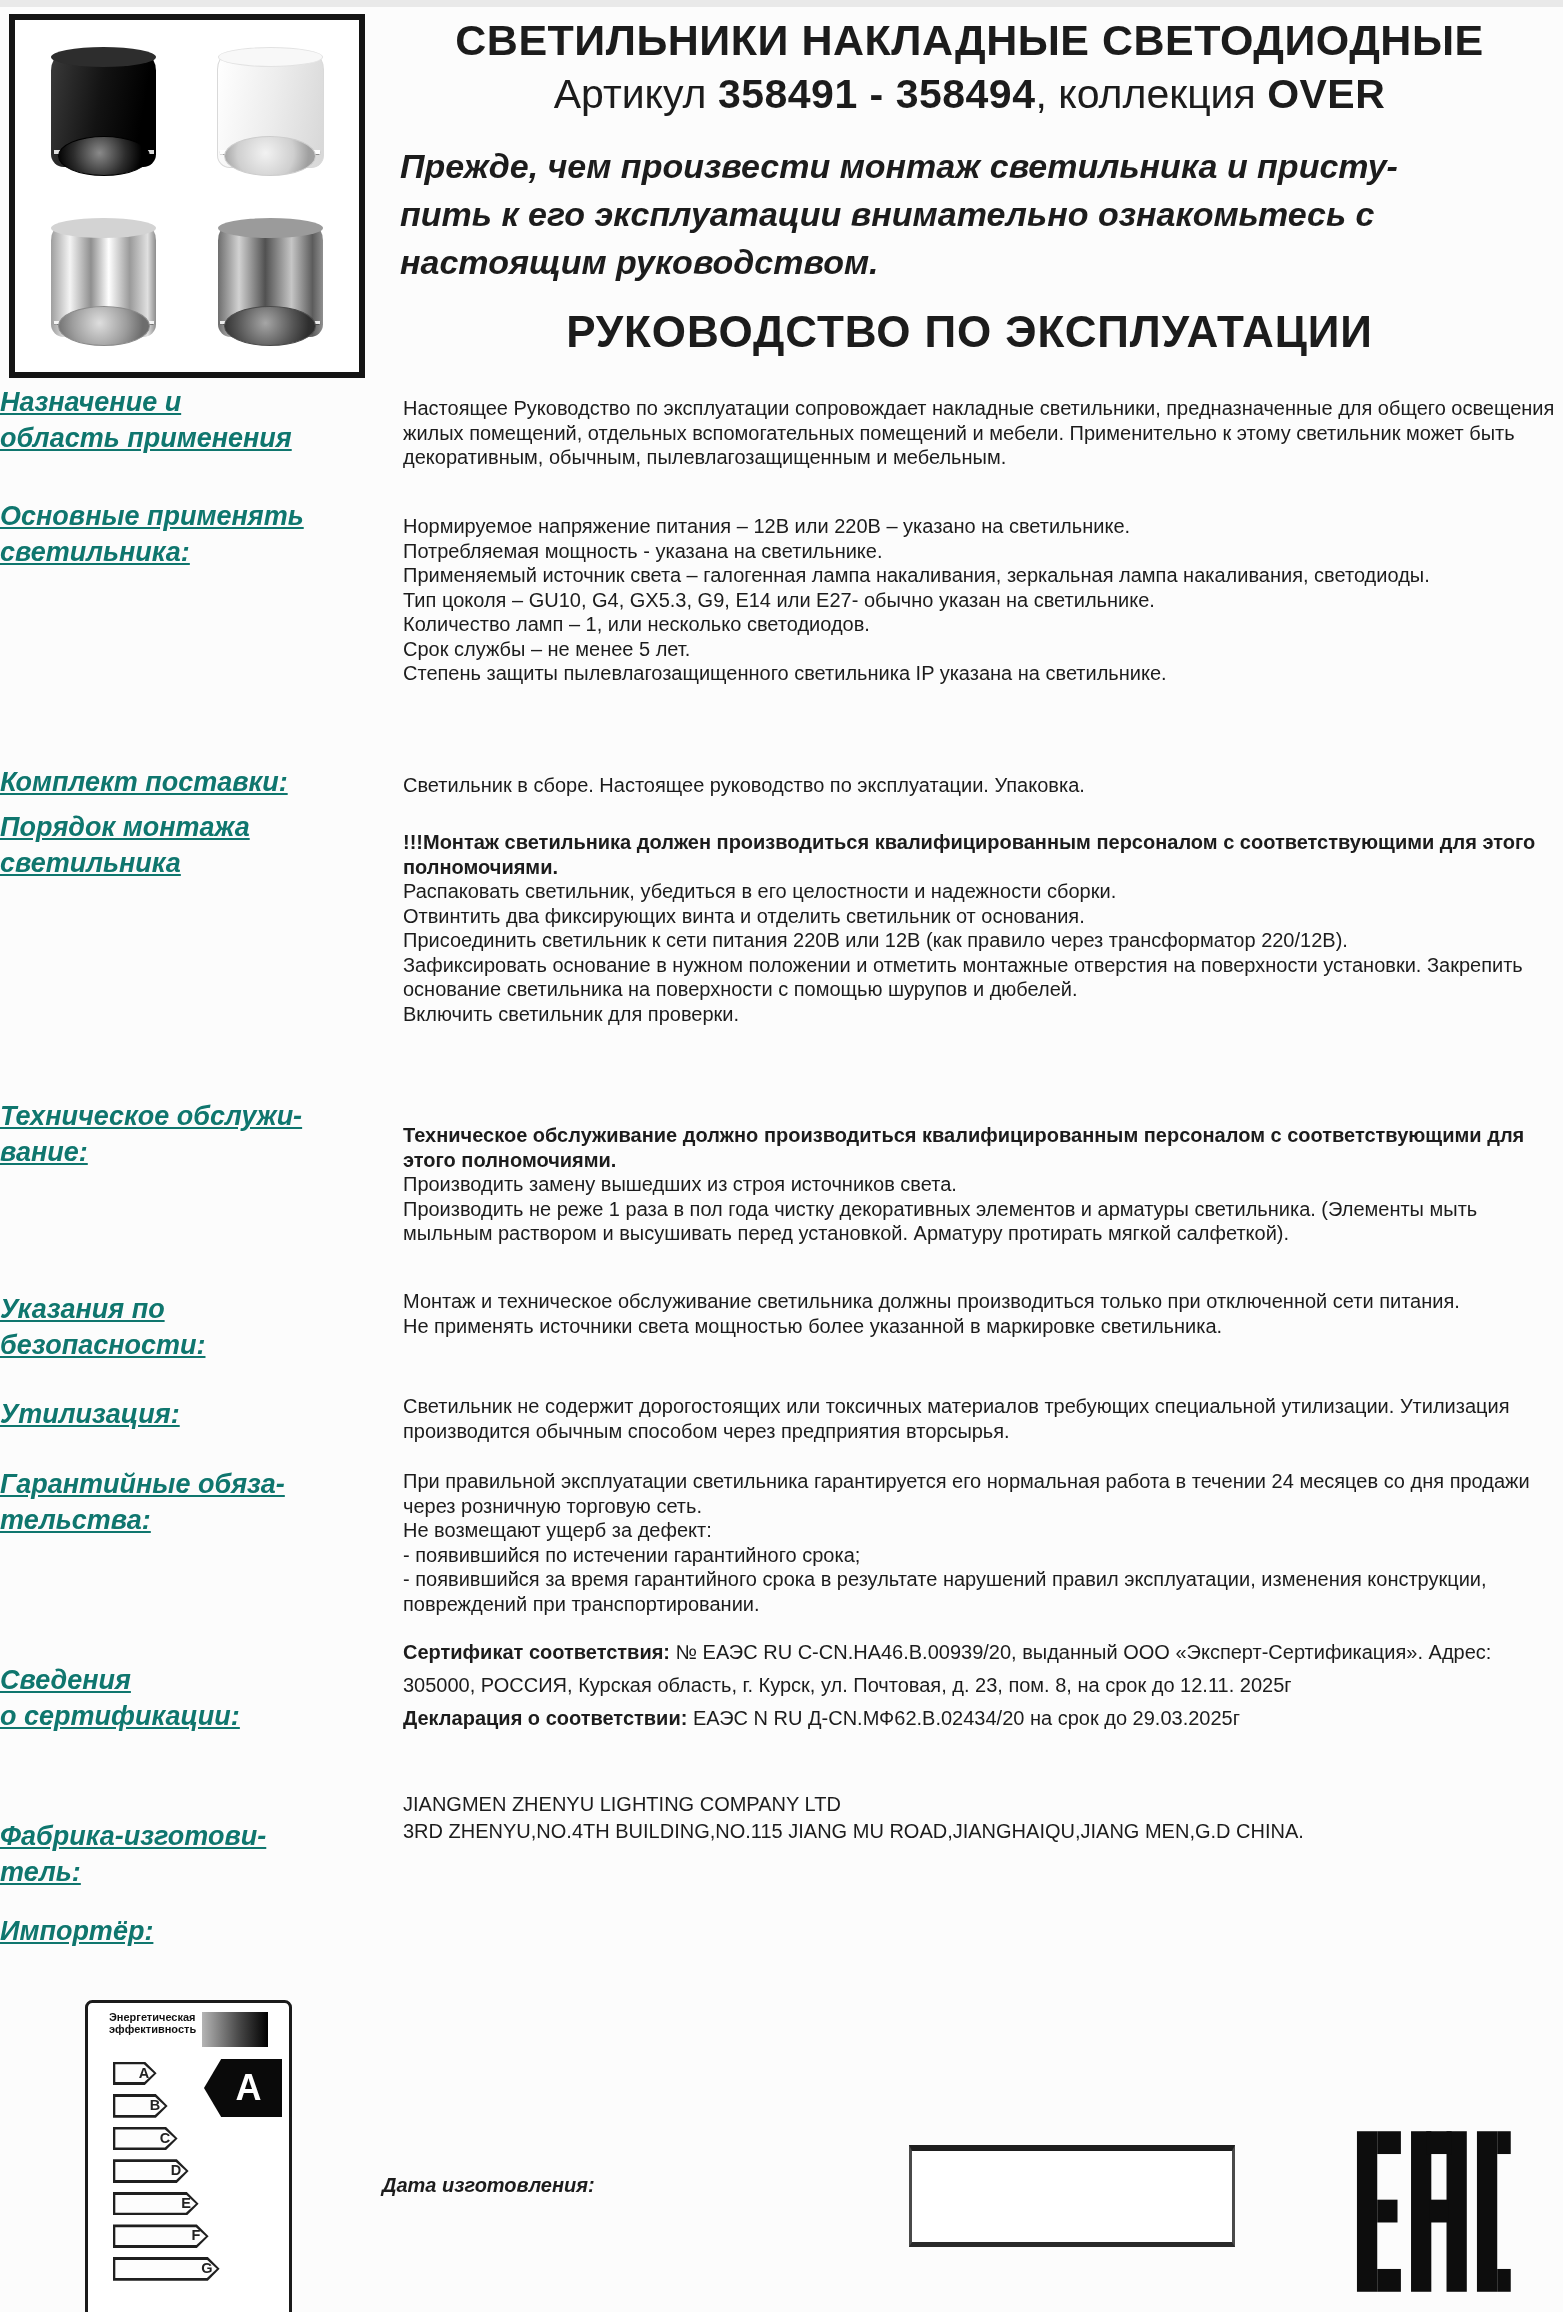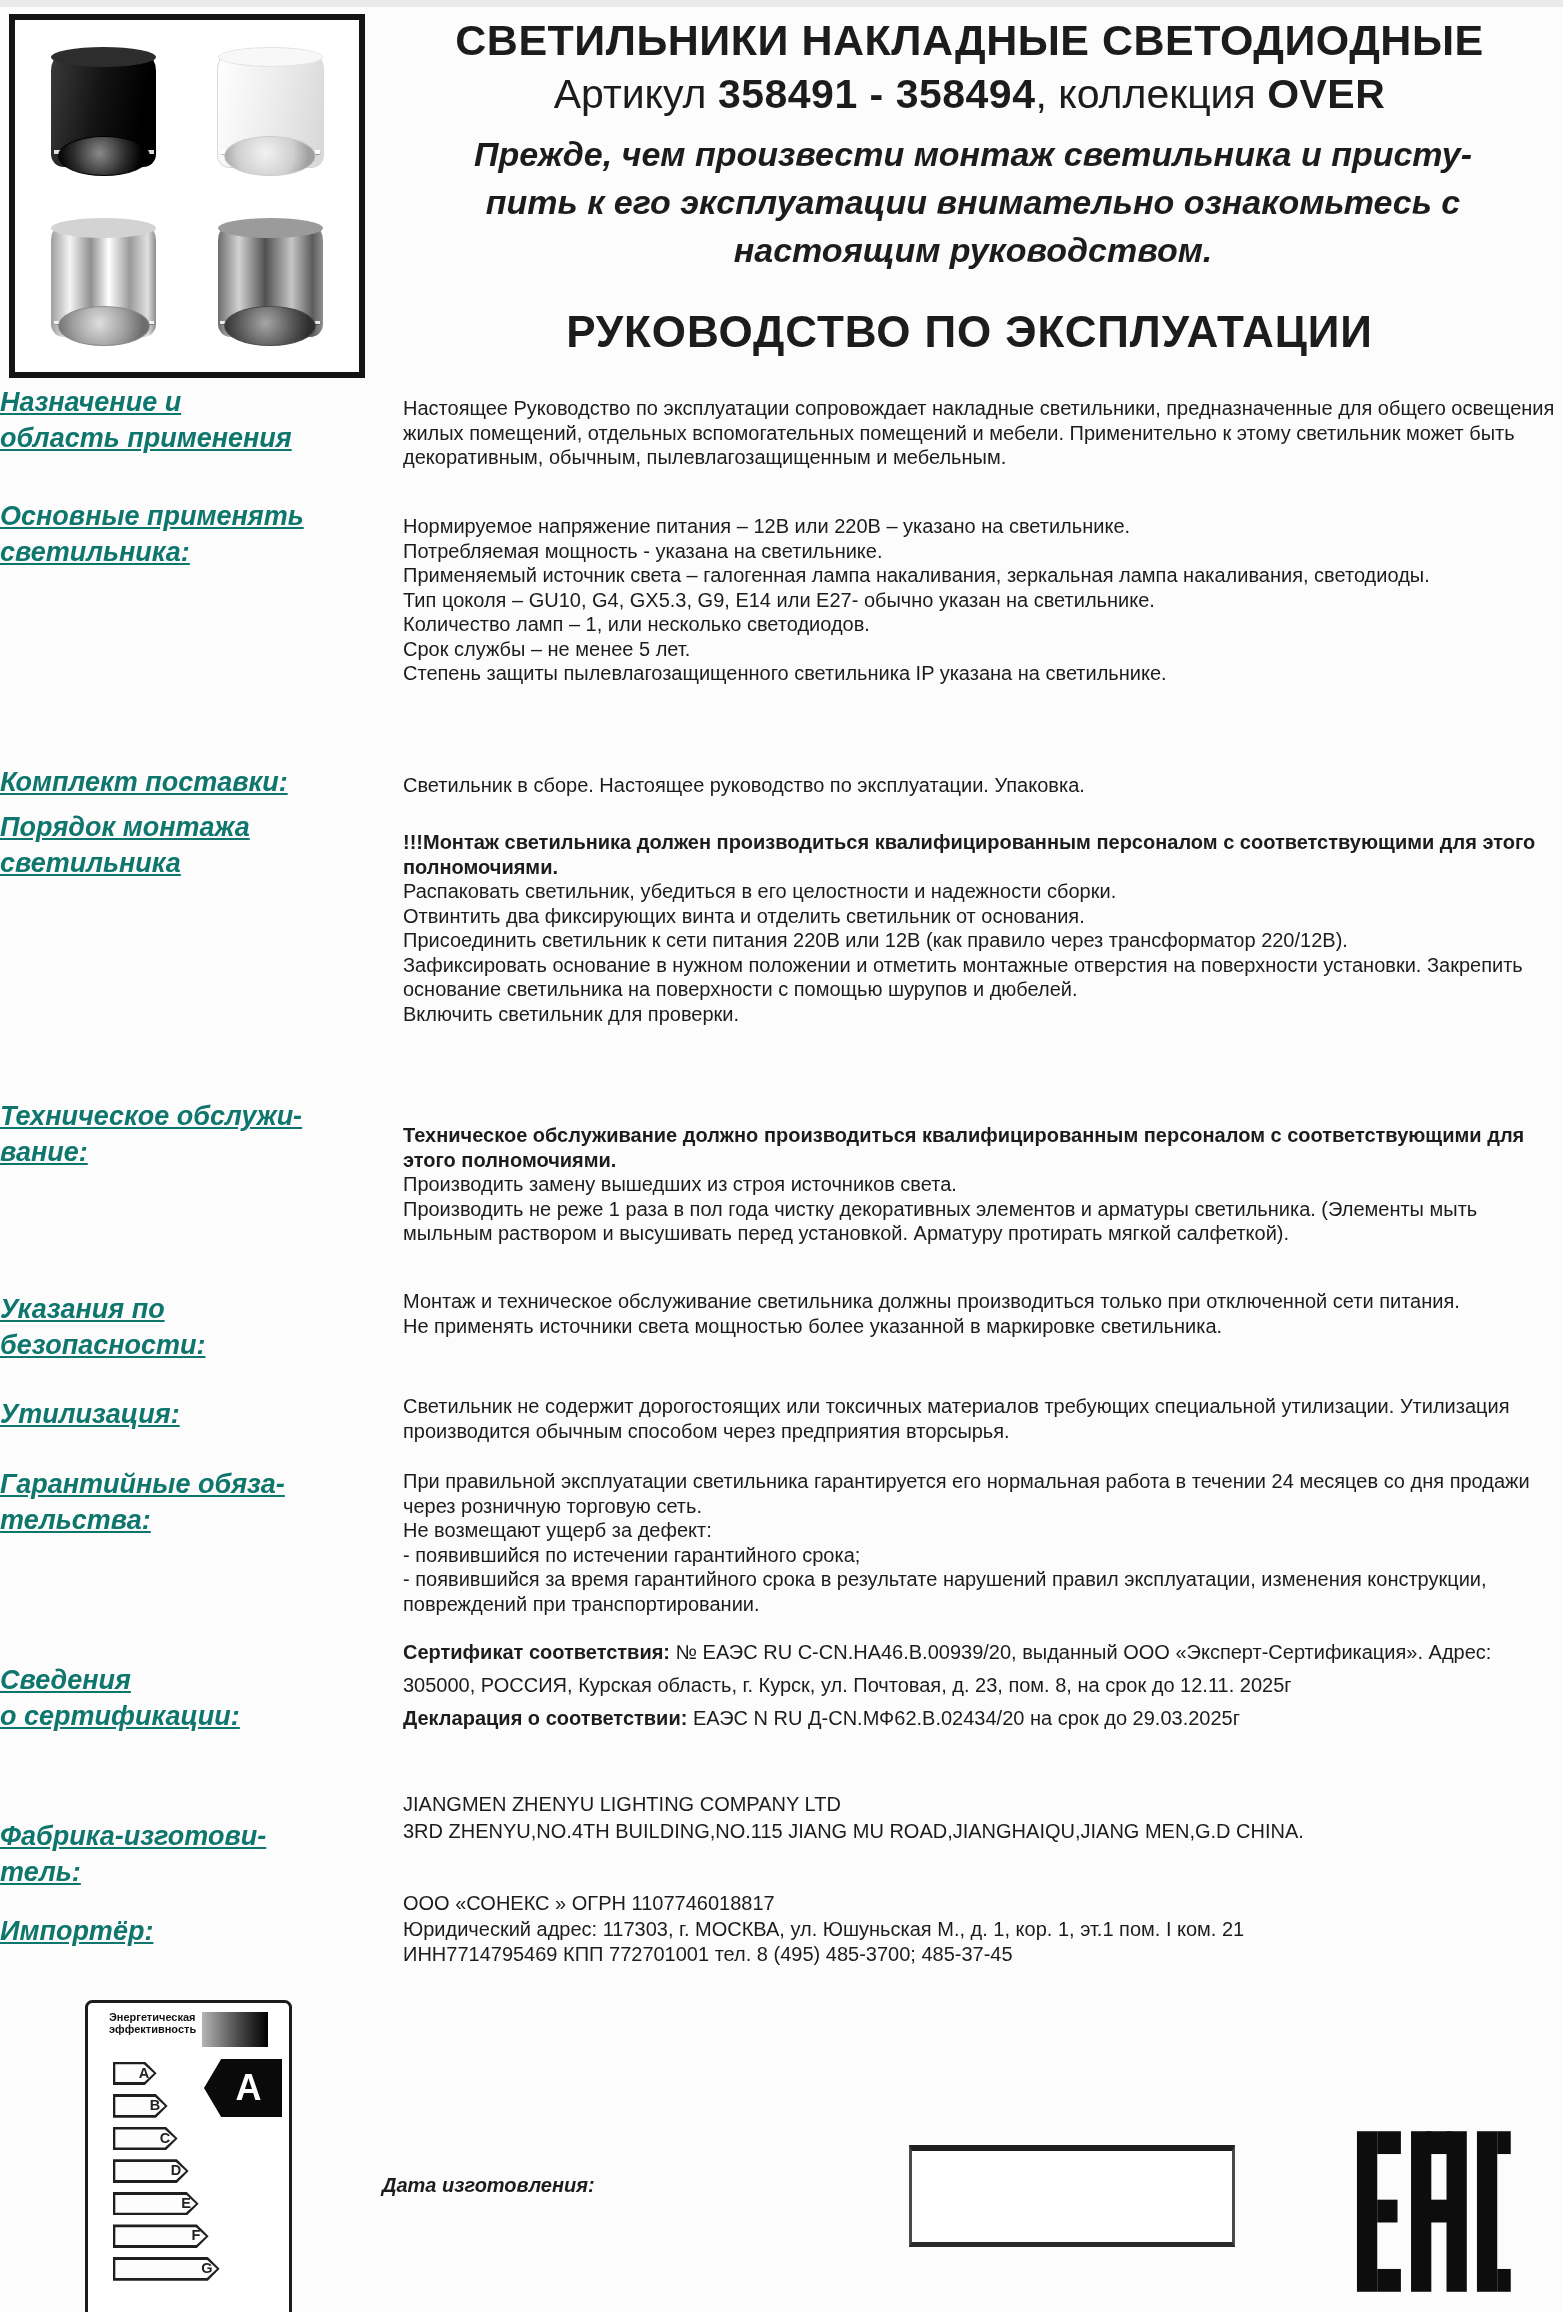--- a/index.html
+++ b/index.html
@@ -25,21 +25,21 @@
   .v-chrome::before{background:#d3d3d3;}
   .v-chrome .lens{background:radial-gradient(circle at 45% 42%,#dedede 0%,#9d9d9d 50%,#6d6d6d 80%);border:1.8px solid #8a8a8a;}
   .v-graphite{background:linear-gradient(90deg,#6e6e6e 0%,#d2d2d2 20%,#515151 45%,#c6c6c6 70%,#5c5c5c 90%,#909090 100%);}
   .v-graphite::before{background:#9b9b9b;}
   .v-graphite .lens{background:radial-gradient(circle at 45% 42%,#a6a6a6 0%,#555 52%,#2e2e2e 80%);border:1.8px solid #4a4a4a;}
 
   
   .title1{position:absolute;left:382px;top:9px;width:1175px;text-align:center;font-size:43px;font-weight:bold;letter-spacing:0.5px;}
   .title2{position:absolute;left:382px;top:64px;width:1175px;text-align:center;font-size:41px;}
   .title2 b{letter-spacing:0.5px;}
-  .intro{position:absolute;left:400px;top:123px;width:1146px;text-align:center;font-size:34px;line-height:48px;font-style:italic;font-weight:bold;}
+  .intro{position:absolute;left:400px;top:135px;width:1146px;text-align:left;font-size:34px;line-height:48px;font-style:italic;font-weight:bold;}
   .manual-h{position:absolute;left:382px;top:300px;width:1175px;text-align:center;font-size:44px;font-weight:bold;letter-spacing:0.9px;}
 
   
   .label{position:absolute;left:0;width:395px;text-align:left;font-style:italic;font-weight:bold;font-size:27px;line-height:36px;color:#0f766e;text-decoration:underline;}
   .body{position:absolute;left:403px;width:1155px;font-size:20px;line-height:24.5px;}
   .body p{margin:0;}
   .body p.b{font-weight:bold;}
   .body.cert{line-height:33px;}
 
   
@@ -160,25 +160,20 @@
 - появившийся за время гарантийного срока в результате нарушений правил эксплуатации, изменения конструкции, повреждений при транспортировании.</p>
   </div>
   <div class="body cert" style="top:1629px">
     <p><b>Сертификат соответствия:</b><span> № ЕАЭС RU C-CN.НА46.В.00939/20, выданный ООО «Эксперт-Сертификация». Адрес: 305000, РОССИЯ, Курская область, г. Курск, ул. Почтовая, д. 23, пом. 8, на срок до 12.11. 2025г</span></p>
     <p><b>Декларация о соответствии:</b><span> ЕАЭС N RU Д-CN.МФ62.В.02434/20 на срок до 29.03.2025г</span></p>
   </div>
   <div class="body" style="top:1784px;line-height:27px">
     <p class="pre">JIANGMEN ZHENYU LIGHTING COMPANY LTD
 3RD ZHENYU,NO.4TH BUILDING,NO.115 JIANG MU ROAD,JIANGHAIQU,JIANG MEN,G.D CHINA.</p>
   </div>
-  <div class="body" style="top:1884px;line-height:25.5px">
-    <p class="pre">ООО «СОНЕКС » ОГРН 1107746018817
-Юридический адрес:  117303, г. МОСКВА, ул. Юшуньская М.,  д. 1,  кор. 1,  эт.1  пом. I ком. 21
-ИНН7714795469 КПП 772701001   тел. 8 (495) 485-3700; 485-37-45</p>
-  </div>
 
 
   <div class="energy">
     <div class="e-head">
       <div class="e-title pre">Энергетическая
 эффективность</div>
       <div class="e-grad"></div>
     </div>
     <div class="e-rows">
       <div class="e-row" style="--w:44px">

